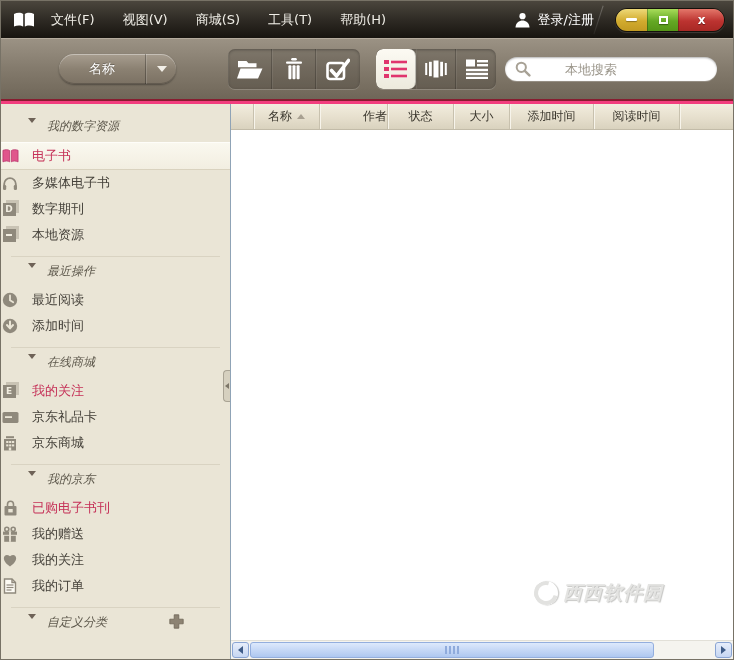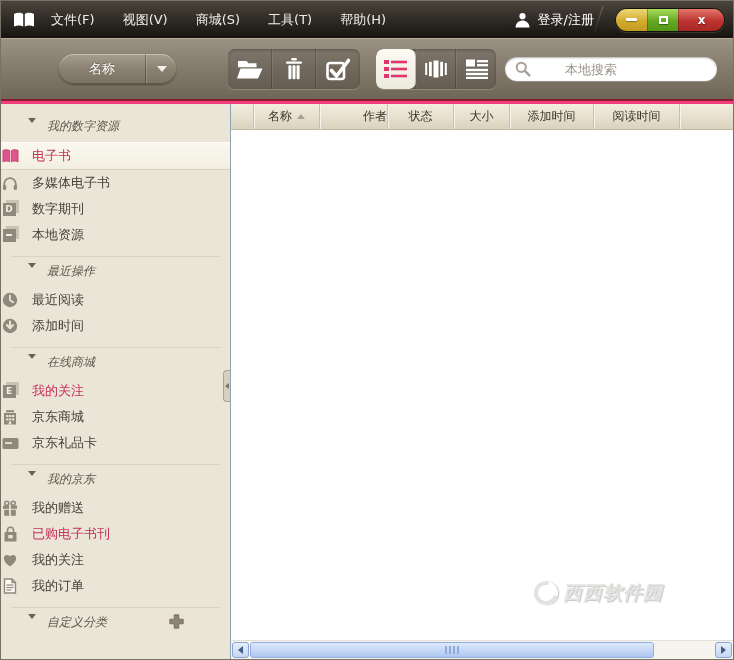--- a/index.html
+++ b/index.html
@@ -348,72 +348,72 @@
         <span>在线商城</span>
       </div>
       <div class="s-item red">
         <span class="ico">
             <i class="ico-box">E</i>
           </span>
         <span>我的关注</span>
       </div>
       <div class="s-item">
         <span class="ico">
+          <svg width="17" height="13" viewBox="0 0 17 13" fill="currentColor">
+              <rect x="0.5" y="1" width="16" height="11" rx="1.6"></rect>
+              <rect x="3" y="5.2" width="7" height="1.8" fill="#eae5d6"></rect>
+            </svg>
+        </span>
+        <span>京东礼品卡</span>
+      </div>
+      <div class="s-item">
+        <span class="ico">
           <svg width="16" height="16" viewBox="0 0 16 16" fill="currentColor">
               <rect x="2" y="4" width="12" height="11.5"></rect>
               <rect x="4" y="1.2" width="8" height="2"></rect>
               <rect x="4.2" y="6" width="2.2" height="2" fill="#eae5d6"></rect>
               <rect x="7.1" y="6" width="2.2" height="2" fill="#eae5d6"></rect>
               <rect x="10" y="6" width="2.2" height="2" fill="#eae5d6"></rect>
               <rect x="4.2" y="9.4" width="2.2" height="2" fill="#eae5d6"></rect>
               <rect x="7.1" y="9.4" width="2.2" height="2" fill="#eae5d6"></rect>
               <rect x="10" y="9.4" width="2.2" height="2" fill="#eae5d6"></rect>
               <rect x="6.8" y="12.5" width="2.4" height="3" fill="#eae5d6"></rect>
             </svg>
         </span>
         <span>京东商城</span>
       </div>
-      <div class="s-item">
-        <span class="ico">
-          <svg width="17" height="13" viewBox="0 0 17 13" fill="currentColor">
-              <rect x="0.5" y="1" width="16" height="11" rx="1.6"></rect>
-              <rect x="3" y="5.2" width="7" height="1.8" fill="#eae5d6"></rect>
-            </svg>
-        </span>
-        <span>京东礼品卡</span>
-      </div>
 
       <div class="s-div"></div>
 
       <div class="sec-h">
         <i class="tri"></i>
         <span>我的京东</span>
+      </div>
+      <div class="s-item red">
+        <span class="ico">
+          <svg width="15" height="16" viewBox="0 0 15 16">
+              <path d="M4.5 6.5 V4.2 a3 3 0 0 1 6 0 V6.5" fill="none" stroke="#8f897c" stroke-width="1.6"></path>
+              <rect x="1.5" y="6" width="12" height="9.5" rx="1" fill="#8f897c"></rect>
+              <rect x="5.3" y="9" width="4.4" height="3.4" fill="#eae5d6"></rect>
+            </svg>
+        </span>
+        <span>已购电子书刊</span>
       </div>
       <div class="s-item">
         <span class="ico">
           <svg width="16" height="16" viewBox="0 0 16 16" fill="currentColor">
               <circle cx="4.8" cy="3.2" r="2" fill="none" stroke="currentColor" stroke-width="1.6"></circle>
               <circle cx="11.2" cy="3.2" r="2" fill="none" stroke="currentColor" stroke-width="1.6"></circle>
               <rect x="1" y="5.6" width="14" height="3.2"></rect>
               <rect x="2.2" y="9.8" width="11.6" height="6"></rect>
               <rect x="7.1" y="5.6" width="1.8" height="10.2" fill="#eae5d6"></rect>
             </svg>
         </span>
         <span>我的赠送</span>
       </div>
-      <div class="s-item red">
-        <span class="ico">
-          <svg width="15" height="16" viewBox="0 0 15 16">
-              <path d="M4.5 6.5 V4.2 a3 3 0 0 1 6 0 V6.5" fill="none" stroke="#8f897c" stroke-width="1.6"></path>
-              <rect x="1.5" y="6" width="12" height="9.5" rx="1" fill="#8f897c"></rect>
-              <rect x="5.3" y="9" width="4.4" height="3.4" fill="#eae5d6"></rect>
-            </svg>
-        </span>
-        <span>已购电子书刊</span>
-      </div>
       <div class="s-item">
         <span class="ico">
           <svg width="16" height="14" viewBox="0 0 16 14" fill="currentColor">
               <path d="M8 13.4 C-2.6 6.6 2.6 -1.2 8 3.2 C13.4 -1.2 18.6 6.6 8 13.4 Z"></path>
             </svg>
         </span>
         <span>我的关注</span>
       </div>
       <div class="s-item">
         <span class="ico">

